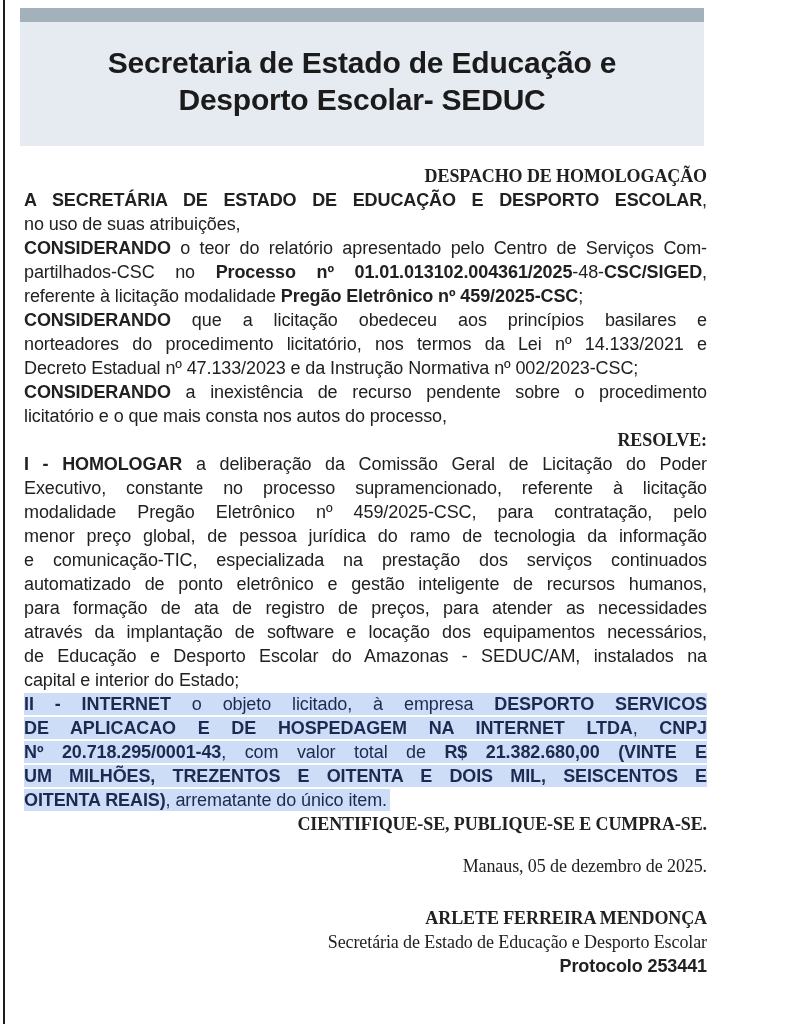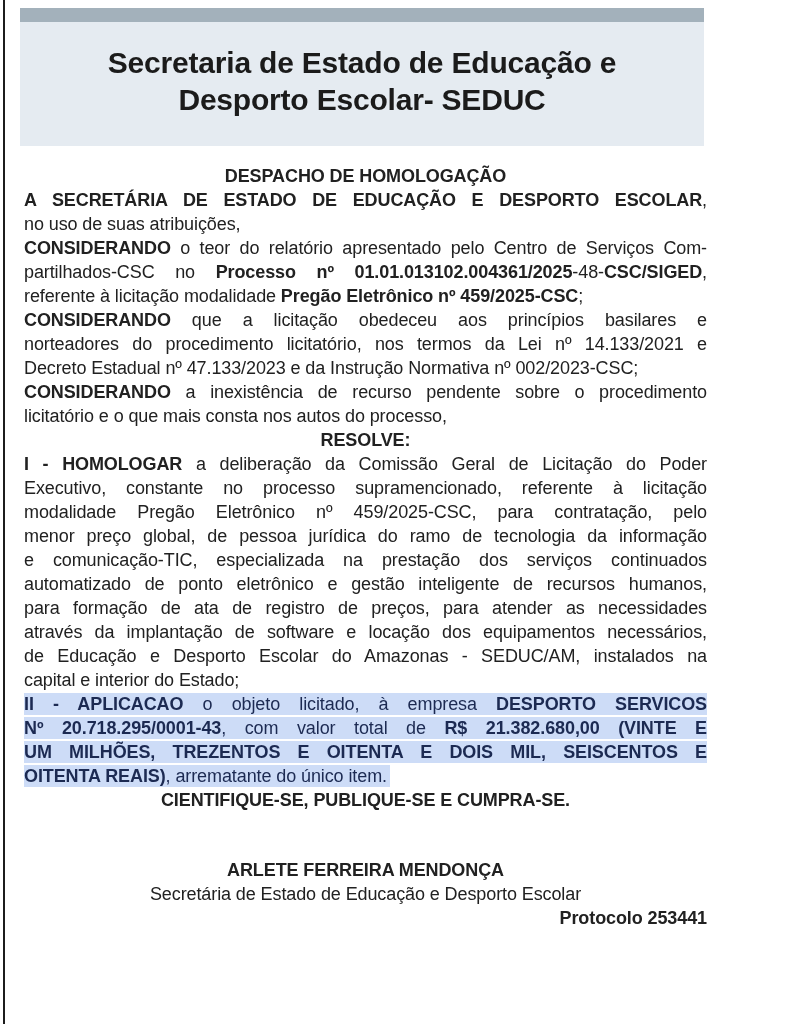--- a/index.html
+++ b/index.html
@@ -41,21 +41,21 @@
     left: 24px; top: 164px;
     width: 683px;
     font-size: 18px;
     line-height: 24px;
     letter-spacing: -0.1px;
     color: var(--body-text, #212121);
   }
 
   .line { text-align: justify; text-align-last: justify; height: 24px; overflow: hidden; }
   .line.last { text-align-last: left; }
-  .center { text-align: center; height: 24px; }
+  .center { text-align: right; height: 24px; font-family: Liberation Serif, serif; }
   .right  { text-align: right;  height: 24px; }
   .b { font-weight: bold; }
   .gap-small { height: 18px; }
   .gap-large { height: 28px; }
 
   .hl {
     background: var(--highlight-bg, #cddcf7);
     color: var(--highlight-text, #1c2a52);
     padding: 1px 3px;
     margin: 0 -3px;
@@ -91,24 +91,26 @@
       <div class="line"><span class="b">I - HOMOLOGAR</span><span> a deliberação da Comissão Geral de Licitação do Poder</span></div>
       <div class="line"><span>Executivo, constante no processo supramencionado, referente à licitação</span></div>
       <div class="line"><span>modalidade Pregão Eletrônico nº 459/2025-CSC, para contratação, pelo</span></div>
       <div class="line"><span>menor preço global, de pessoa jurídica do ramo de tecnologia da informação</span></div>
       <div class="line"><span>e comunicação-TIC, especializada na prestação dos serviços continuados</span></div>
       <div class="line"><span>automatizado de ponto eletrônico e gestão inteligente de recursos humanos,</span></div>
       <div class="line"><span>para formação de ata de registro de preços, para atender as necessidades</span></div>
       <div class="line"><span>através da implantação de software e locação dos equipamentos necessários,</span></div>
       <div class="line"><span>de Educação e Desporto Escolar do Amazonas - SEDUC/AM, instalados na</span></div>
       <div class="line last"><span>capital e interior do Estado;</span></div>
-      <div class="line"><span class="hl"><span class="b">II - APLICACAO</span><span> o objeto licitado, à empresa </span><span class="b">DESPORTO SERVICOS</span></span></div>
+      <div class="line"><span class="hl"><span class="b">II - INTERNET</span><span> o objeto licitado, à empresa </span><span class="b">DESPORTO SERVICOS</span></span></div>
+      <div class="line"><span class="hl"><span class="b">DE APLICACAO E DE HOSPEDAGEM NA INTERNET LTDA</span><span>, </span><span class="b">CNPJ</span></span></div>
       <div class="line"><span class="hl"><span class="b">Nº 20.718.295/0001-43</span><span>, com valor total de </span><span class="b">R$ 21.382.680,00 (VINTE E</span></span></div>
       <div class="line"><span class="hl"><span class="b">UM MILHÕES, TREZENTOS E OITENTA E DOIS MIL, SEISCENTOS E</span></span></div>
       <div class="line last"><span class="hl"><span class="b">OITENTA REAIS)</span><span>, arrematante do único item.</span></span></div>
       <div class="center b">CIENTIFIQUE-SE, PUBLIQUE-SE E CUMPRA-SE.</div>
       <div class="gap-small"></div>
+      <div class="center">Manaus, 05 de dezembro de 2025.</div>
       <div class="gap-large"></div>
       <div class="center b">ARLETE FERREIRA MENDONÇA</div>
       <div class="center">Secretária de Estado de Educação e Desporto Escolar</div>
       <div class="right b">Protocolo 253441</div>
     </div>
 </div>
 
 </body></html>

